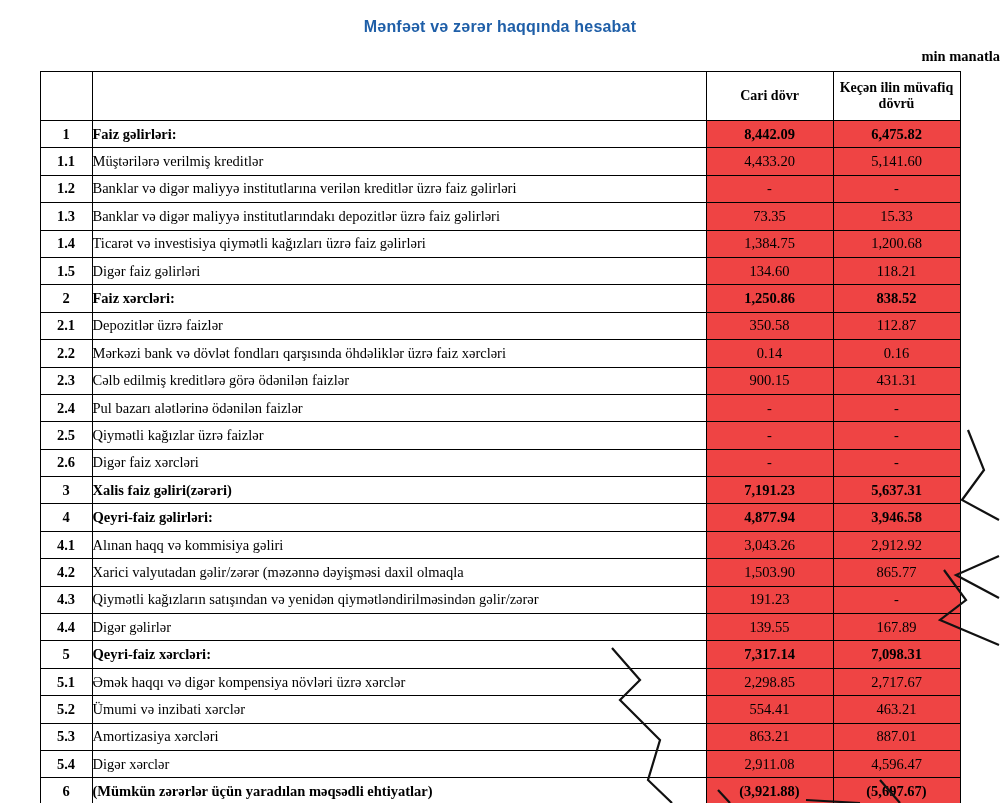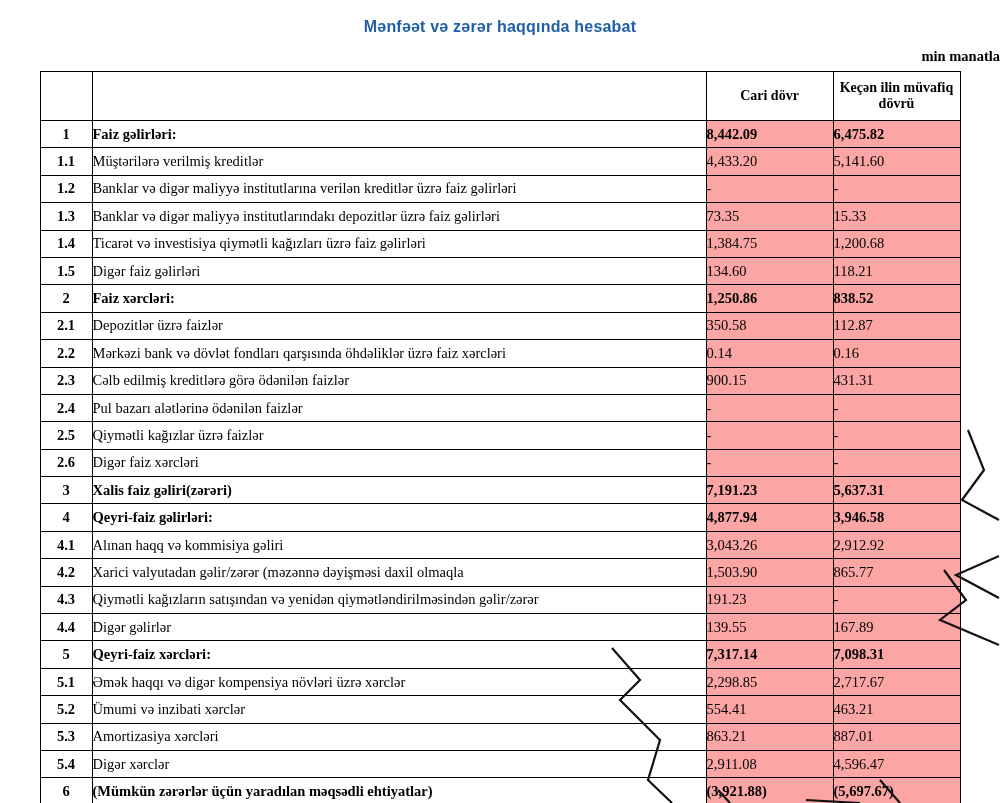--- a/index.html
+++ b/index.html
@@ -67,23 +67,23 @@
     font-weight: bold;
   }
   td.name {
     text-align: left;
     padding: 0 6px 0 7px;
     white-space: nowrap;
     overflow: hidden;
     margin-top: 40px;
   }
   td.val {
-    text-align: left;
+    text-align: center;
     padding: 0 9px 0 4px;
-    background: #fca5a5;
+    background: #ef4444;
   }
   tr.bold td { font-weight: bold; }
   
   #scribbles {
     position: absolute;
     left: 0; top: 0;
     width: 1000px; height: 803px;
     pointer-events: none;
   }
 </style>

